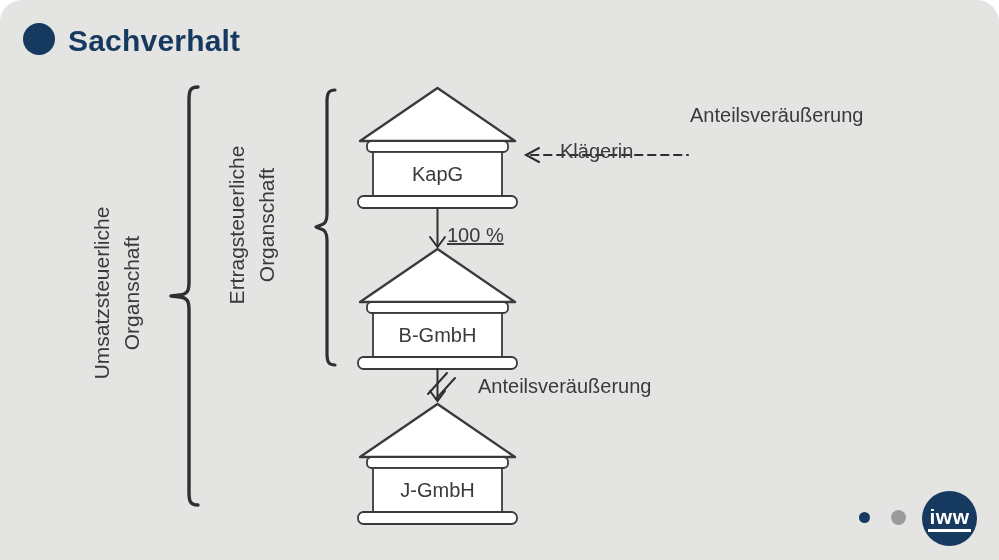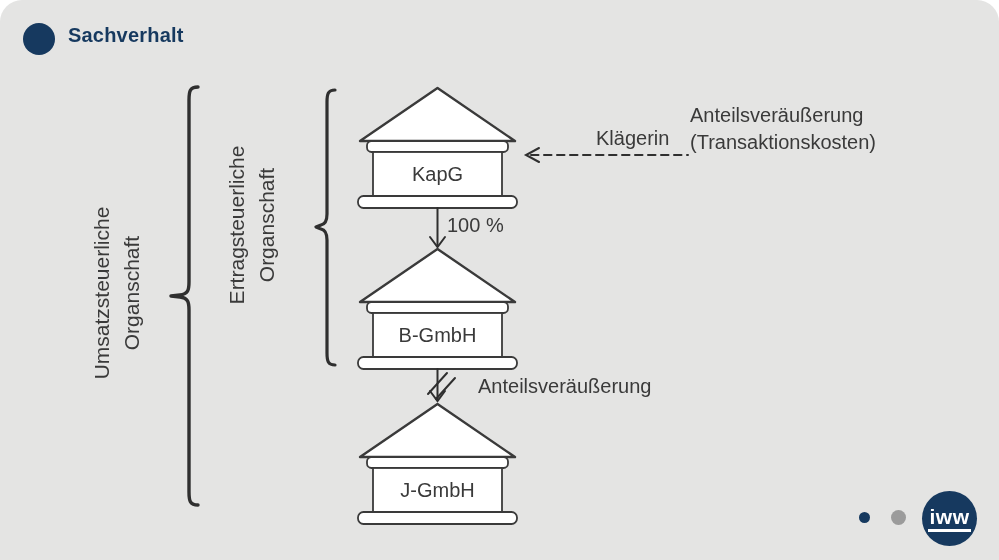--- a/index.html
+++ b/index.html
@@ -16,21 +16,21 @@
     border-radius: 22px 22px 0 0;
   }
   
   .title-dot {
     position: absolute; left: 23px; top: 23px;
     width: 32px; height: 32px; border-radius: 50%;
     background: #16395f;
   }
   .page-title {
     position: absolute; left: 68px; top: 24px;
-    font-size: 20px; font-weight: bold; color: #16395f;
+    font-size: 30px; font-weight: bold; color: #16395f;
     letter-spacing: 0.2px;
   }
   
   svg.diagram { position: absolute; left: 0; top: 0; }
   .house-label {
     font-family: "Liberation Sans", "DejaVu Sans", sans-serif;
     font-size: 20px; fill: #3a3a3a;
   }
   
   .lbl {
@@ -118,27 +118,26 @@
 
   <div class="rot-label" style="left:117px; top:293px;">
     <div>Umsatzsteuerliche</div>
     <div>Organschaft</div>
   </div>
   <div class="rot-label" style="left:252px; top:225px;">
     <div>Ertragsteuerliche</div>
     <div>Organschaft</div>
   </div>
 
-  <div class="lbl" style="left:560px; top:125px;margin-left:36px;">Klägerin</div>
-  <div class="lbl" style="left:447px; top:212px;">100 %</div>
+  <div class="lbl" style="left:560px; top:138px;">Klägerin</div>
+  <div class="lbl" style="left:447px; top:222px;text-decoration:underline;">100 %</div>
   <div class="lbl" style="left:478px; top:373px;">Anteilsveräußerung</div>
 
   <div class="lbl" style="left:690px; top:102px; line-height:26.5px;">
     <div>Anteilsveräußerung</div>
-    <div>(Transaktionskosten)</div>
   </div>
 
   <div class="nav-dot active"></div>
   <div class="nav-dot inactive"></div>
   <div class="logo-circle">
     <span class="logo-text">iww</span>
   </div>
 </div>
 
 </body></html>

